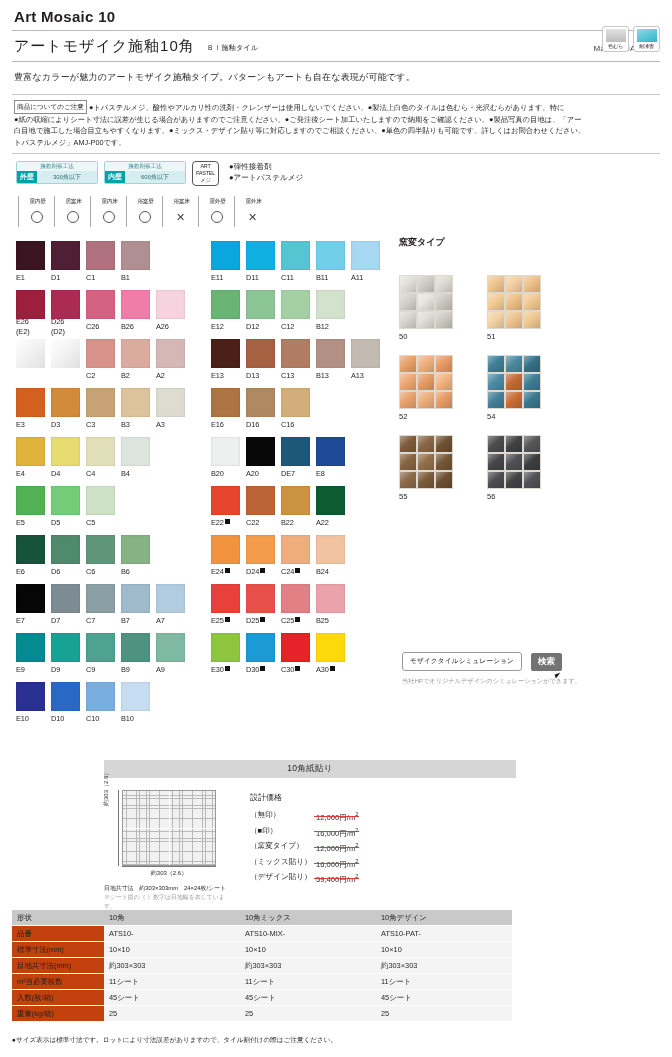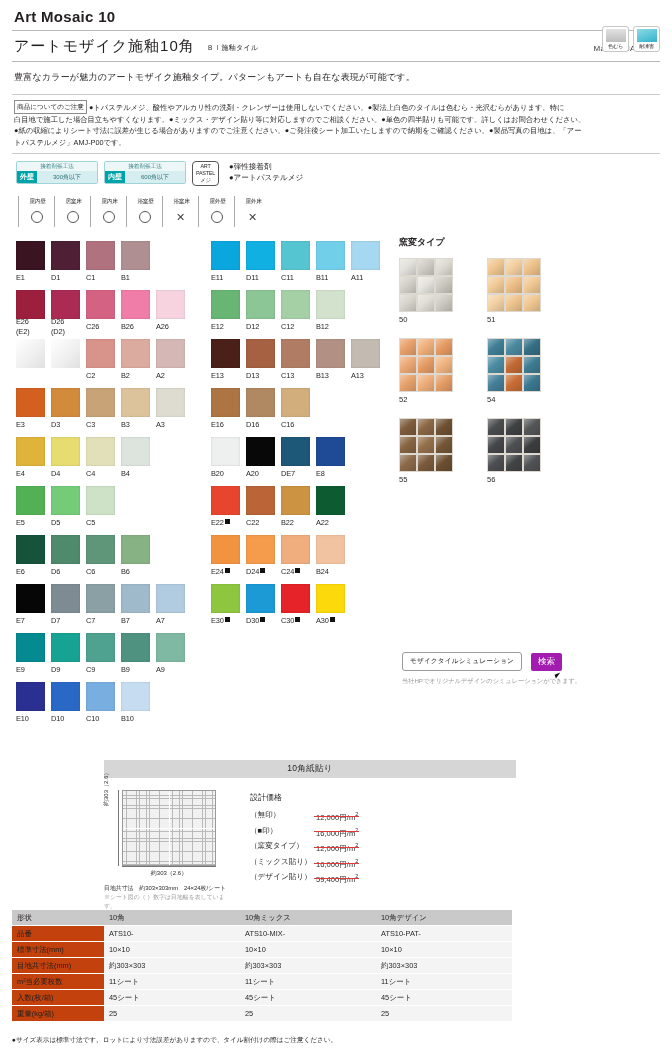--- a/index.html
+++ b/index.html
@@ -69,36 +69,36 @@
   .sw { width:29px; height:29px; margin-right:6px; position:relative;
         background-image:linear-gradient(135deg, rgba(255,255,255,.22), rgba(0,0,0,.06) 55%, rgba(0,0,0,.12));}
   .sw i { position:absolute; inset:0; box-shadow:inset 0 0 2px rgba(0,0,0,.18); }
   .crow-lb { display:flex; height:16px; align-items:center; }
   .lb { width:29px; margin-right:6px; font-size:7.4px; line-height:10px; letter-spacing:-.1px; white-space:nowrap; }
   .lb .dot { display:inline-block; width:5px; height:5px; background:#111; margin-left:1px; vertical-align:1px;}
   .lb .sub { display:block; font-size:7.4px; }
 
   
   .kiln { position:absolute; left:399px; top:236px; width:262px; }
-  .kiln-h { font-size:9px; font-weight:bold; margin-bottom:9px; }
+  .kiln-h { font-size:9px; font-weight:bold; margin-bottom:26px; }
   .kiln-grid { display:flex; flex-wrap:wrap; }
   .kiln-item { width:88px; margin-bottom:14px; }
   .kmos { width:54px; height:54px; display:grid; grid-template-columns:repeat(3,1fr);
           grid-template-rows:repeat(3,1fr); gap:1.5px; background:#ddd8d0; padding:1px; }
   .kcell { position:relative; overflow:hidden; }
   .kcell::after { content:""; position:absolute; inset:0;
           background:linear-gradient(140deg, rgba(255,255,255,.4), rgba(255,255,255,0) 45%, rgba(0,0,0,.16)); }
   .klab { font-size:7.6px; margin-top:3px; }
 
   
   .sim { position:absolute; left:402px; top:652px; width:240px; }
   .sim-row { display:flex; align-items:center; gap:9px; }
   .sim-btn { border:1px solid #9a9a9a; border-radius:3px; background:#fff;
              font-size:6.6px; padding:4px 7px; letter-spacing:.2px; }
-  .sim-search { background:#a21caf; color:#fff; font-size:8.5px; font-weight:normal;
+  .sim-search { background:#737373; color:#fff; font-size:8.5px; font-weight:bold;
                 padding:3px 7px; border-radius:2px; position:relative; }
   .cursor { position:absolute; right:-2px; bottom:-6px; width:0; height:0;
             border-left:6px solid #111; border-bottom:4px solid transparent;
             border-right:3px solid transparent; transform:rotate(-20deg); }
   .sim-note { font-size:6.2px; color:#9a9a9a; margin-top:6px; }
 
   
   .sheet { position:absolute; left:104px; top:760px; width:412px; }
   .sheet-h { background:#d6d6d6; font-size:8.5px; padding:3px 6px; letter-spacing:.3px;text-align:center; }
   .sheet-body { display:flex; margin-top:12px; }
@@ -160,22 +160,22 @@
     </div>
   </div>
   <div class="subhead-rule"></div>
 
   <div class="lead">豊富なカラーが魅力のアートモザイク施釉タイプ。パターンもアートも自在な表現が可能です。</div>
 
   <div class="caution">
     <div class="caution-row">
       <span class="caution-tag">商品についてのご注意</span><span>●トパステルメジ、酸性やアルカリ性の洗剤・クレンザーは使用しないでください。●製法上白色のタイルは色むら・光沢むらがあります。特に</span>
     </div>
+    <div class="caution-row">●紙の収縮によりシート寸法に誤差が生じる場合がありますのでご注意ください。●ご発注後シート加工いたしますので納期をご確認ください。●製品写真の目地は、「アー</div>
     <div class="caution-row">白目地で施工した場合目立ちやすくなります。●ミックス・デザイン貼り等に対応しますのでご相談ください。●単色の四半貼りも可能です。詳しくはお問合わせください。</div>
-    <div class="caution-row">●紙の収縮によりシート寸法に誤差が生じる場合がありますのでご注意ください。●ご発注後シート加工いたしますので納期をご確認ください。●製品写真の目地は、「アー</div>
     <div class="caution-row">トパステルメジ」AMJ-P00です。</div>
   </div>
 
   <div class="methods">
     <div class="mbox">
       <div class="top">接着剤張工法</div>
       <div class="bot">
         <div class="l">外壁</div>
         <div class="r">300角以下</div>
       </div>
@@ -624,20 +624,42 @@
             </div>
             <div class="sw" style="background: rgb(242, 195, 160);">
               <i></i>
             </div>
           </div>
           <div class="crow-lb">
             <div class="lb">E24<span class="dot"></span></div>
             <div class="lb">D24<span class="dot"></span></div>
             <div class="lb">C24<span class="dot"></span></div>
             <div class="lb">B24</div>
+          </div>
+        </div>
+        <div class="crow">
+          <div class="crow-sw">
+            <div class="sw" style="background: rgb(232, 65, 60);">
+              <i></i>
+            </div>
+            <div class="sw" style="background: rgb(232, 80, 76);">
+              <i></i>
+            </div>
+            <div class="sw" style="background: rgb(225, 129, 134);">
+              <i></i>
+            </div>
+            <div class="sw" style="background: rgb(234, 163, 171);">
+              <i></i>
+            </div>
+          </div>
+          <div class="crow-lb">
+            <div class="lb">E25<span class="dot"></span></div>
+            <div class="lb">D25<span class="dot"></span></div>
+            <div class="lb">C25<span class="dot"></span></div>
+            <div class="lb">B25</div>
           </div>
         </div>
         <div class="crow">
           <div class="crow-sw">
             <div class="sw" style="background: rgb(142, 198, 63);">
               <i></i>
             </div>
             <div class="sw" style="background: rgb(27, 154, 214);">
               <i></i>
             </div>

